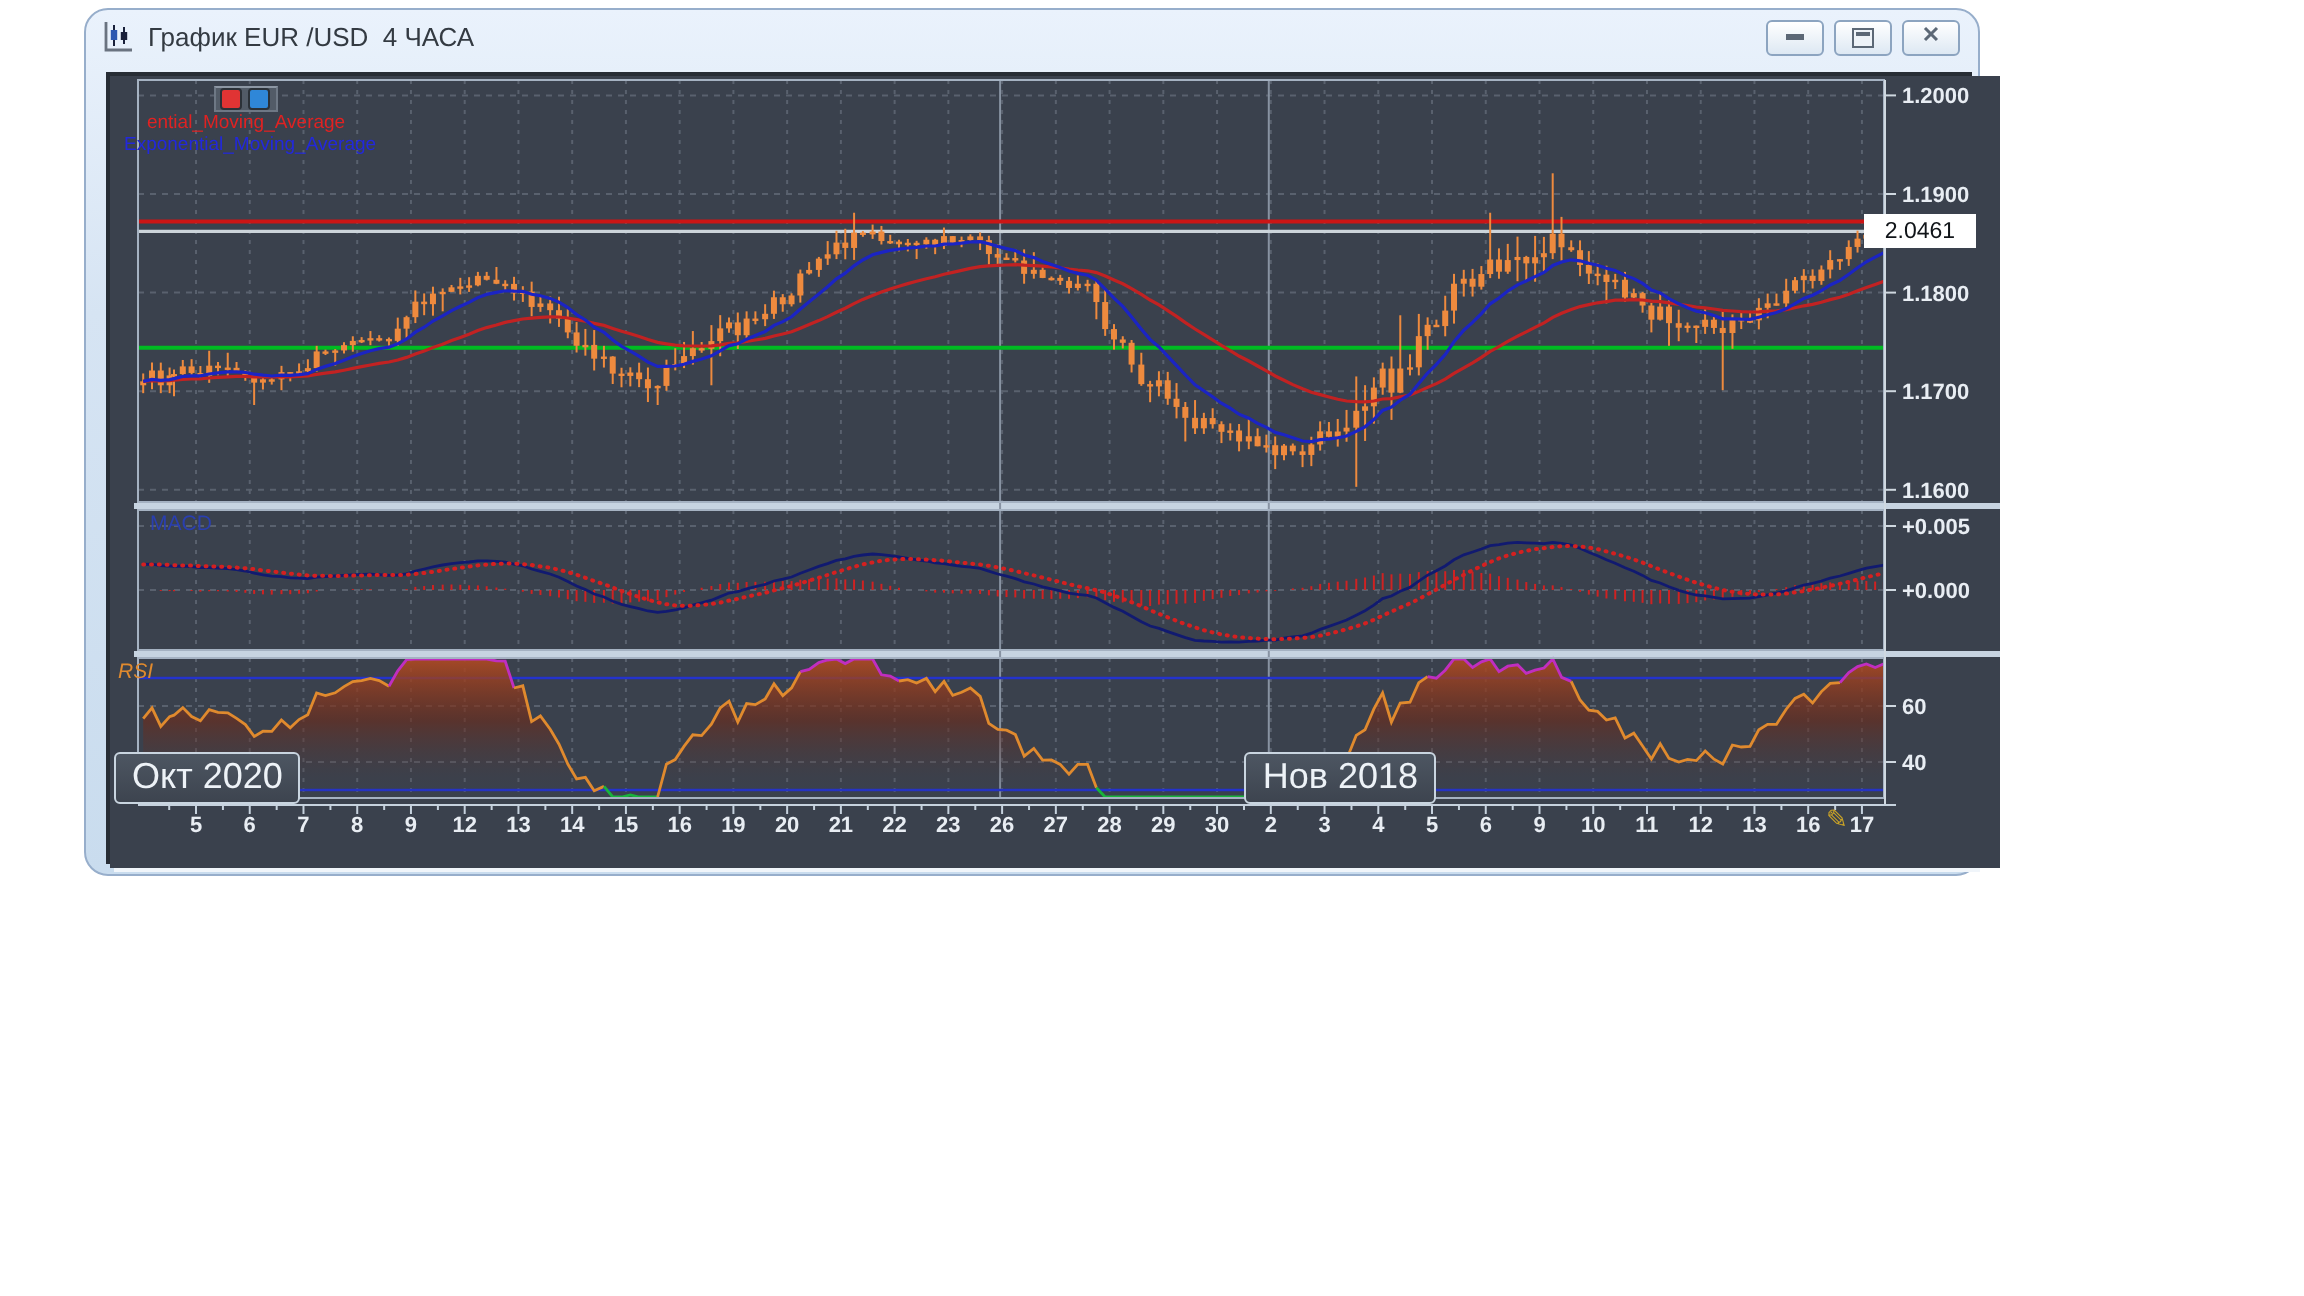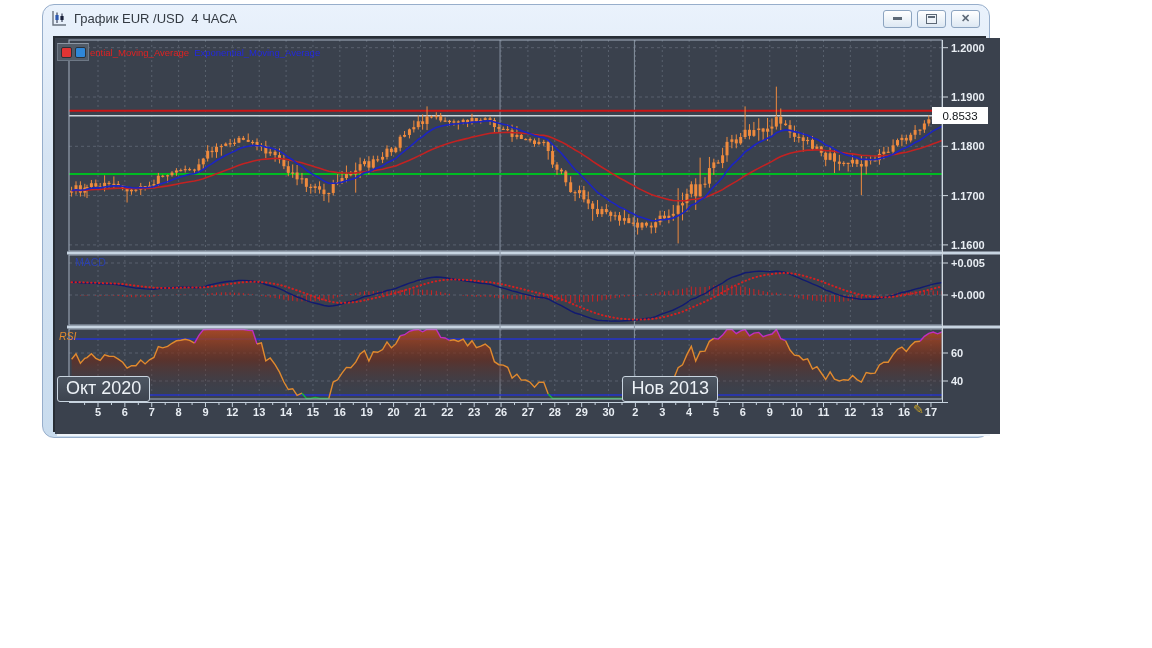--- a/index.html
+++ b/index.html
@@ -21,21 +21,21 @@
   .g-res i{position:absolute;left:1px;right:1px;top:1px;height:2px;background:#5c6876;display:block;}
   .g-x{font-size:11px;font-weight:700;color:#5c6876;line-height:1;}
 
   
   .chart-area{position:absolute;left:12px;top:33px;width:933px;height:396px;background:#3a414d;
     box-shadow:-2px -2px 0 #272d35, 2px 2px 0 #f0f5fa;}
   #svghost{position:absolute;left:12px;top:0;width:933px;height:396px;}
   #svghost svg{display:block;}
 
   
-  .legend{position:absolute;left:2px;top:5px;display:flex;align-items:center;height:18px;}
+  .legend{position:absolute;left:2px;top:5px;display:flex;align-items:center;height:18px;flex-direction:column;}
   .ltile{width:30px;height:16px;background:#525b67;border:1px solid #6e7885;border-top-color:#8d97a4;
     display:flex;align-items:center;justify-content:center;gap:3px;cursor:pointer;}
   .sw{width:11px;height:11px;border-radius:2px;border:1px solid #2b3138;box-sizing:border-box;}
   .sw.red{background:#e03434;}
   .sw.blue{background:#2f87d8;}
   .lred{color:#e02222;font-size:9.5px;margin-left:1px;white-space:pre;}
   .lblue{color:#2228dd;font-size:9.5px;margin-left:5px;white-space:pre;}
   .plabel{position:absolute;font-size:10.5px;}
   #macdlbl{left:4px;top:218px;color:#2a3faf;padding-left:16px;}
   #rsilbl{left:4px;top:292px;color:#e08a2e;font-style:italic;}
@@ -920,20 +920,20 @@
           <span class="sw blue"></span>
         </div>
         <span class="lred">ential_Moving_Average</span>
         <span class="lblue">Exponential_Moving_Average</span>
       </div>
 
       <div class="plabel" id="macdlbl">MACD</div>
       <div class="plabel" id="rsilbl">RSI</div>
 
       <div class="monthbox" style="left: 2px;">Окт 2020</div>
-      <div class="monthbox" style="left: 567.4px;">Нов 2013</div>
-
-      <div class="pricebox">0.8533</div>
+      <div class="monthbox" style="left: 567.4px;">Нов 2018</div>
+
+      <div class="pricebox">2.0461</div>
       <span class="pencil">✎</span>
     </div>
 
   </div>
 </div>
 
 </body></html>

